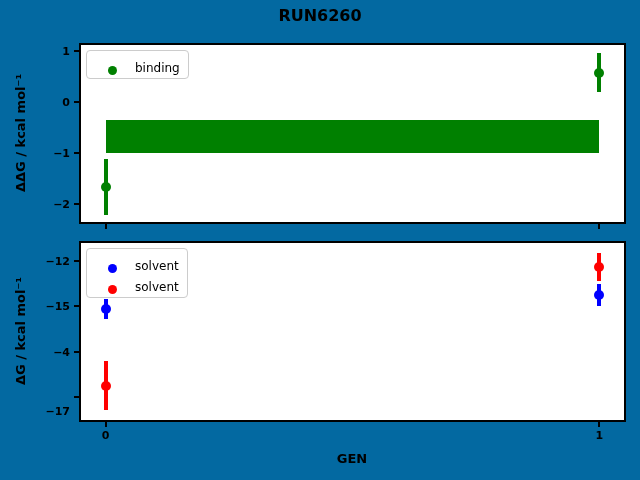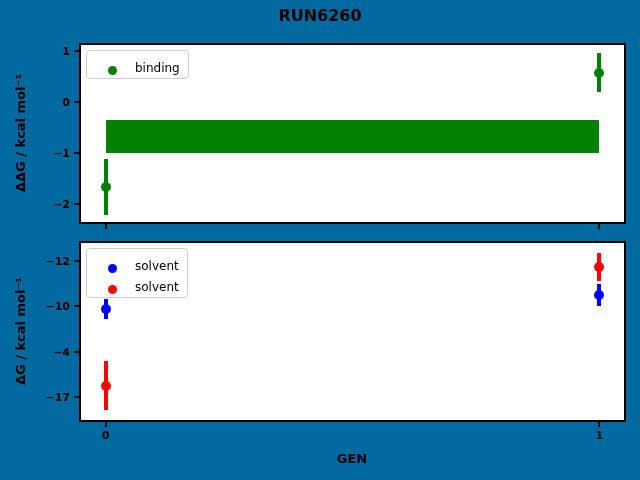--- a/index.html
+++ b/index.html
@@ -70,25 +70,25 @@
             <div class="legend-dot" style="background: rgb(0, 128, 0);"></div>
           </div>
           <div class="legend-label">binding</div>
         </div>
       </div>
     </div>
   <div class="axes ax-bottom" id="axes-1">
       <div class="tickmark" style="left: -7px; width: 5px; height: 2px; top: 17.1074px;"></div>
       <div class="ytick-label" style="right: calc(100% + 11px); top: 18.1074px;">−12</div>
       <div class="tickmark" style="left: -7px; width: 5px; height: 2px; top: 62.376px;"></div>
-      <div class="ytick-label" style="right: calc(100% + 11px); top: 63.376px;">−10</div>
+      <div class="ytick-label" style="right: calc(100% + 11px); top: 63.376px;">−15</div>
       <div class="tickmark" style="left: -7px; width: 5px; height: 2px; top: 107.645px;"></div>
       <div class="ytick-label" style="right: calc(100% + 11px); top: 108.645px;">−4</div>
       <div class="tickmark" style="left: -7px; width: 5px; height: 2px; top: 152.913px;"></div>
-      <div class="ytick-label" style="right: calc(100% + 11px); top: 154px;">−17</div>
+      <div class="ytick-label" style="right: calc(100% + 11px); top: 168px;">−17</div>
       <div class="tickmark" style="top: 179px; width: 2px; height: 5px; left: 23.6818px;"></div>
       <div class="xtick-label" style="top: 186px; left: 24.6818px;">0</div>
       <div class="tickmark" style="top: 179px; width: 2px; height: 5px; left: 517.318px;"></div>
       <div class="xtick-label" style="top: 186px; left: 518.318px;">1</div>
       <div class="errbar" style="left: 24.6818px; top: 55.6803px; height: 19.9182px; width: 4px; background: rgb(0, 0, 255);"></div>
       <div class="marker" style="left: 24.6818px; top: 65.6394px; width: 10px; height: 10px; background: rgb(0, 0, 255);"></div>
       <div class="errbar" style="left: 518.318px; top: 40.7417px; height: 22.6343px; width: 4px; background: rgb(0, 0, 255);"></div>
       <div class="marker" style="left: 518.318px; top: 52.0588px; width: 10px; height: 10px; background: rgb(0, 0, 255);"></div>
       <div class="errbar" style="left: 24.6818px; top: 117.698px; height: 49.7954px; width: 4px; background: rgb(255, 0, 0);"></div>
       <div class="marker" style="left: 24.6818px; top: 142.596px; width: 10px; height: 10px; background: rgb(255, 0, 0);"></div>

